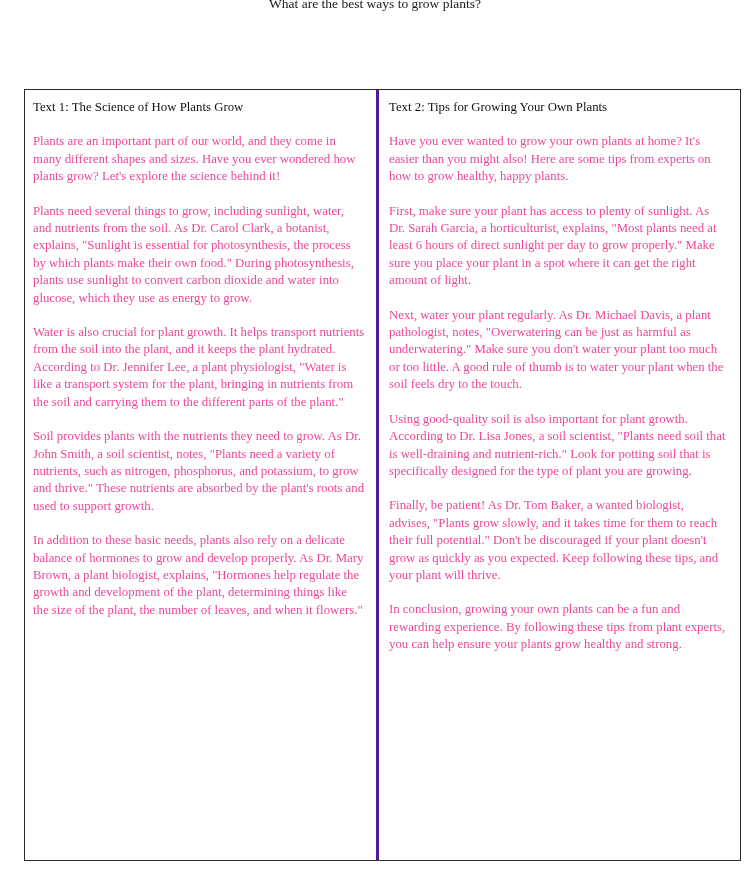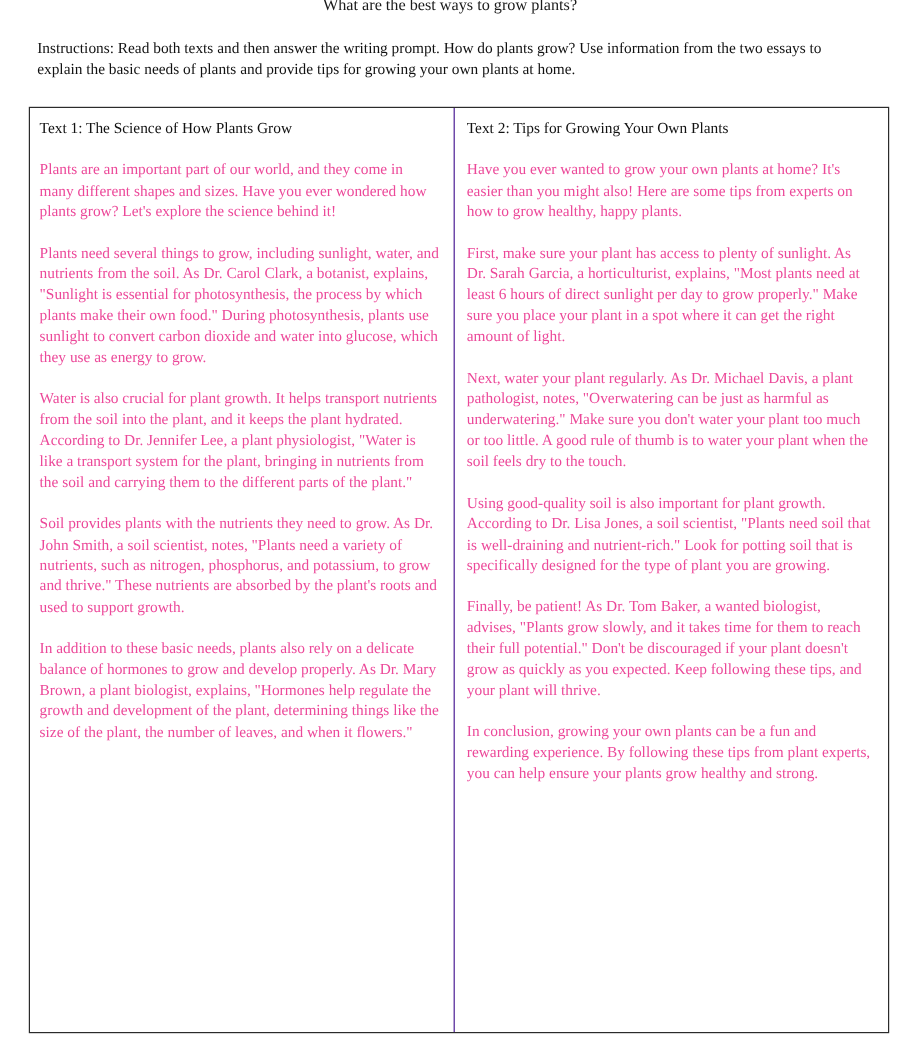--- a/index.html
+++ b/index.html
@@ -69,21 +69,21 @@
     display: flex;
     background: #ffffff;
   }
   .text-col {
     box-sizing: border-box;
     padding: 9px 11px 8px 8px;
     overflow: hidden;
   }
   .text-col.left {
     width: 354px;
-    border-right: 1px solid #4c1d95;
+    border-right: 3px solid #4c1d95;
   }
   .text-col.right {
     width: 361px;
     padding-left: 10px;
     padding-right: 12px;
   }
   .col-heading {
     font-size: 12.8px;
     line-height: 17.4px;
     margin: 0 0 17px 0;
@@ -101,21 +101,20 @@
 </style>
 </head>
 <body>
 
 <div class="page">
 
   <div class="title-clip">
     <div class="title-text">What are the best ways to grow plants?</div>
   </div>
 
-  <div class="instructions">Instructions: Read both texts and then answer the writing prompt. How do plants grow? Use information from the two essays to explain the basic needs of plants and provide tips for growing your own plants at home.</div>
 
   <div class="texts-table">
 
     <div class="text-col left">
       <div class="col-heading">Text 1: The Science of How Plants Grow</div>
       <p class="para">Plants are an important part of our world, and they come in many different shapes and sizes. Have you ever wondered how plants grow? Let's explore the science behind it!</p>
       <p class="para">Plants need several things to grow, including sunlight, water, and nutrients from the soil. As Dr. Carol Clark, a botanist, explains, "Sunlight is essential for photosynthesis, the process by which plants make their own food." During photosynthesis, plants use sunlight to convert carbon dioxide and water into glucose, which they use as energy to grow.</p>
       <p class="para">Water is also crucial for plant growth. It helps transport nutrients from the soil into the plant, and it keeps the plant hydrated. According to Dr. Jennifer Lee, a plant physiologist, "Water is like a transport system for the plant, bringing in nutrients from the soil and carrying them to the different parts of the plant."</p>
       <p class="para">Soil provides plants with the nutrients they need to grow. As Dr. John Smith, a soil scientist, notes, "Plants need a variety of nutrients, such as nitrogen, phosphorus, and potassium, to grow and thrive." These nutrients are absorbed by the plant's roots and used to support growth.</p>
       <p class="para">In addition to these basic needs, plants also rely on a delicate balance of hormones to grow and develop properly. As Dr. Mary Brown, a plant biologist, explains, "Hormones help regulate the growth and development of the plant, determining things like the size of the plant, the number of leaves, and when it flowers."</p>

